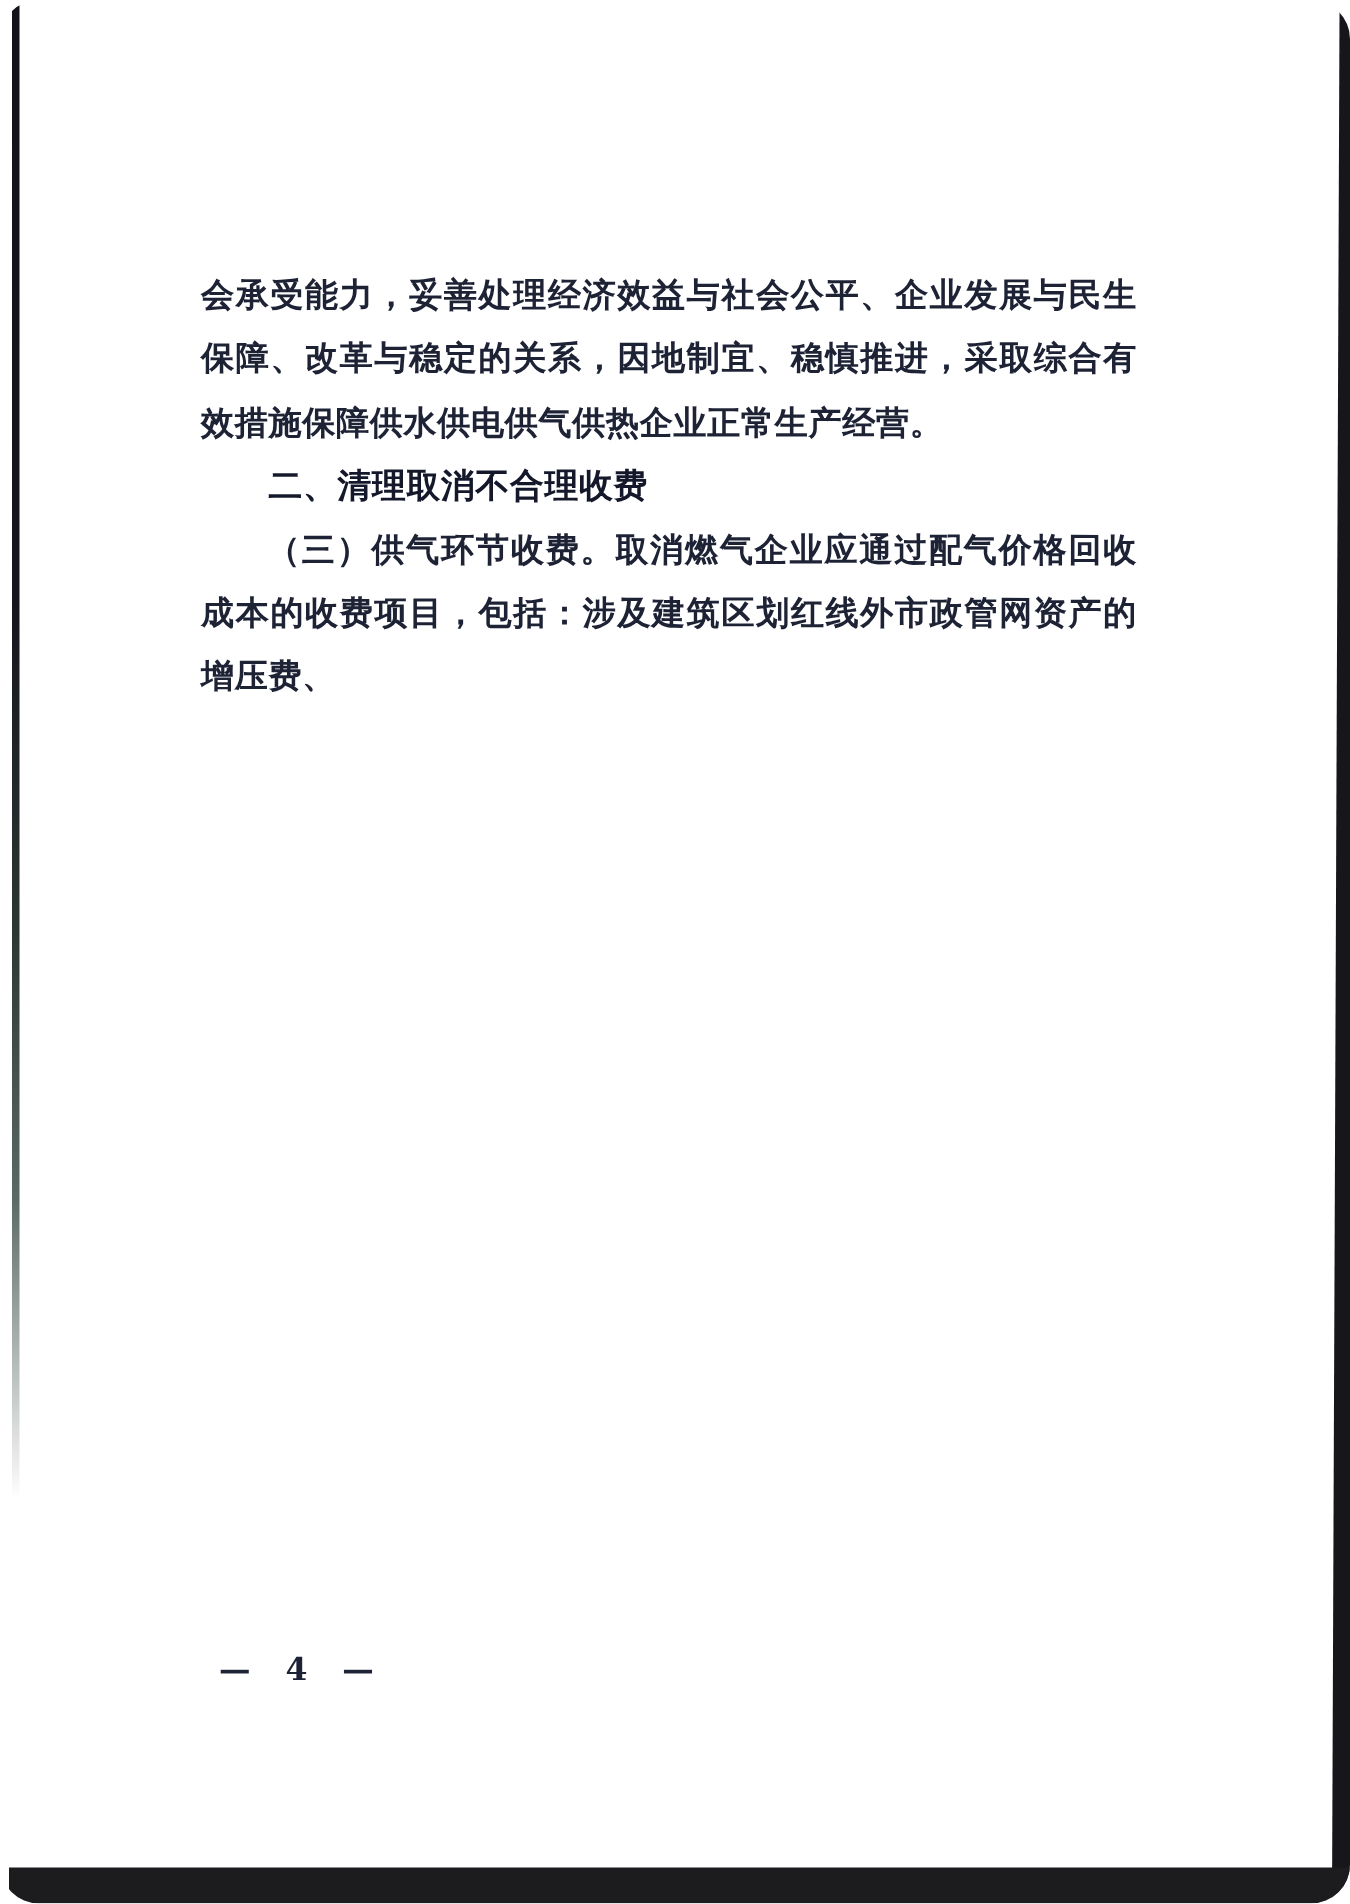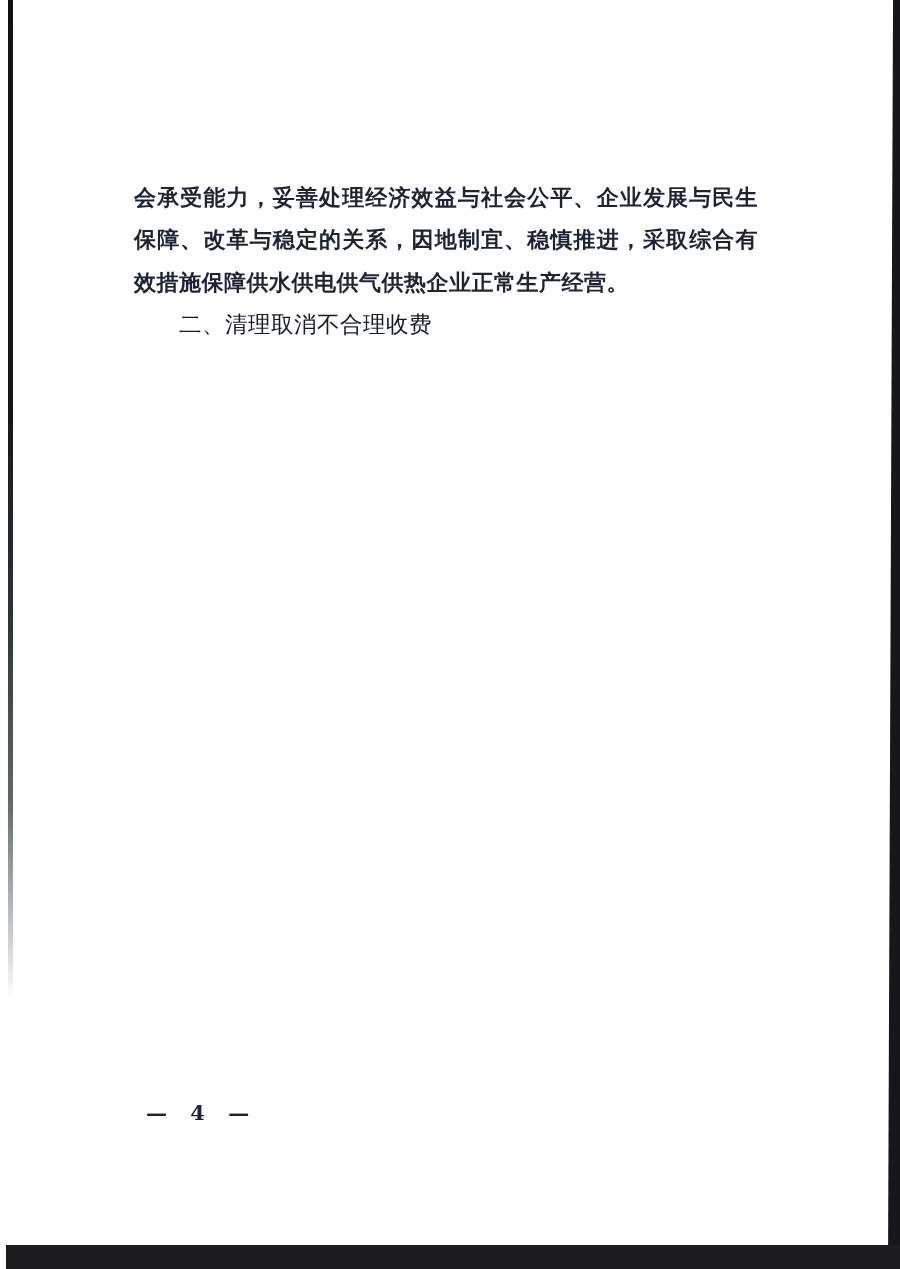--- a/index.html
+++ b/index.html
@@ -7,20 +7,21 @@
     padding: 0;
     background: #ffffff;
   }
   .page {
     position: relative;
     width: 900px;
     height: 1269px;
     background: #ffffff;
     overflow: hidden;
     font-family: "DejaVu Serif", "Liberation Serif", serif;
+    border-radius: 26px;
   }
   
   .scan-edge-left {
     position: absolute;
     left: 8px;
     top: 0;
     width: 5px;
     height: 1000px;
     background: linear-gradient(to bottom,
       #121218 0%, #15151b 40%, #2c3634 62%,
@@ -58,21 +59,21 @@
   }
   .text-block p {
     margin: 0;
     text-indent: 0;
   }
   .text-block p.indent {
     text-indent: 2em;
   }
   .heading {
     font-family: "DejaVu Sans", "Liberation Sans", sans-serif;
-    font-weight: normal;
+    font-weight: bold;
     font-size: 22.5px;
     line-height: 42.4px;
     margin: 0;
     text-indent: 2em;
     color: #14182a;
     text-align: left;
   }
   .page-number {
     position: absolute;
     left: 146px;
@@ -89,17 +90,18 @@
 
 <div class="page">
 
   <div class="scan-edge-left"></div>
   <div class="scan-edge-right"></div>
   <div class="scan-band-bottom"></div>
 
   <div class="text-block">
     <p>会承受能力，妥善处理经济效益与社会公平、企业发展与民生保障、改革与稳定的关系，因地制宜、稳慎推进，采取综合有效措施保障供水供电供气供热企业正常生产经营。</p>
     <h2 class="heading">二、清理取消不合理收费</h2>
+    <p class="indent">（三）供气环节收费。取消燃气企业应通过配气价格回收成本的收费项目，包括：涉及建筑区划红线外市政管网资产的增压费、</p>
   </div>
 
   <div class="page-number">— 4 —</div>
 
 </div>
 
 </body></html>

